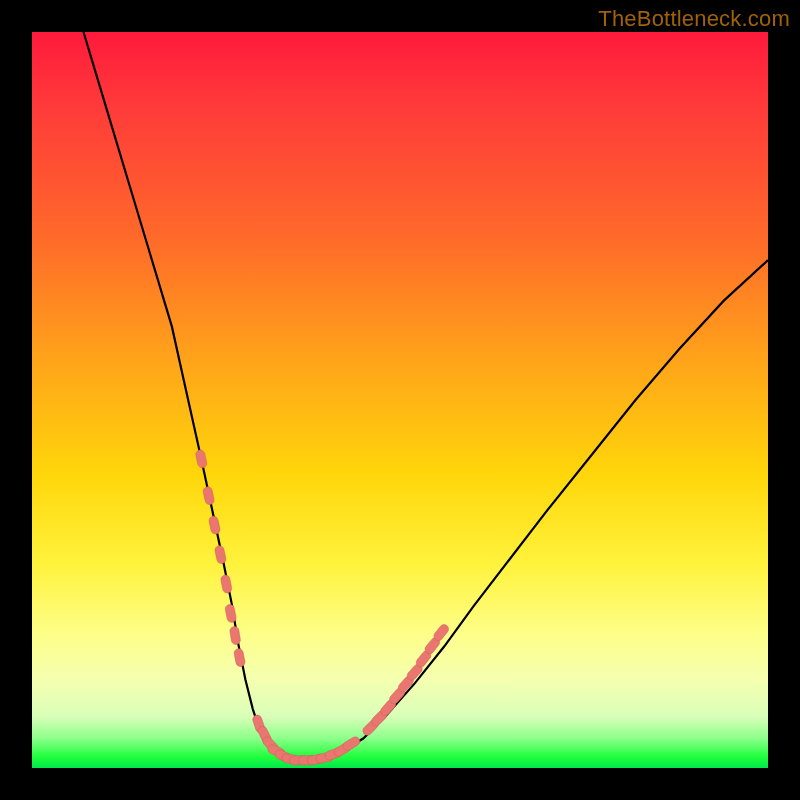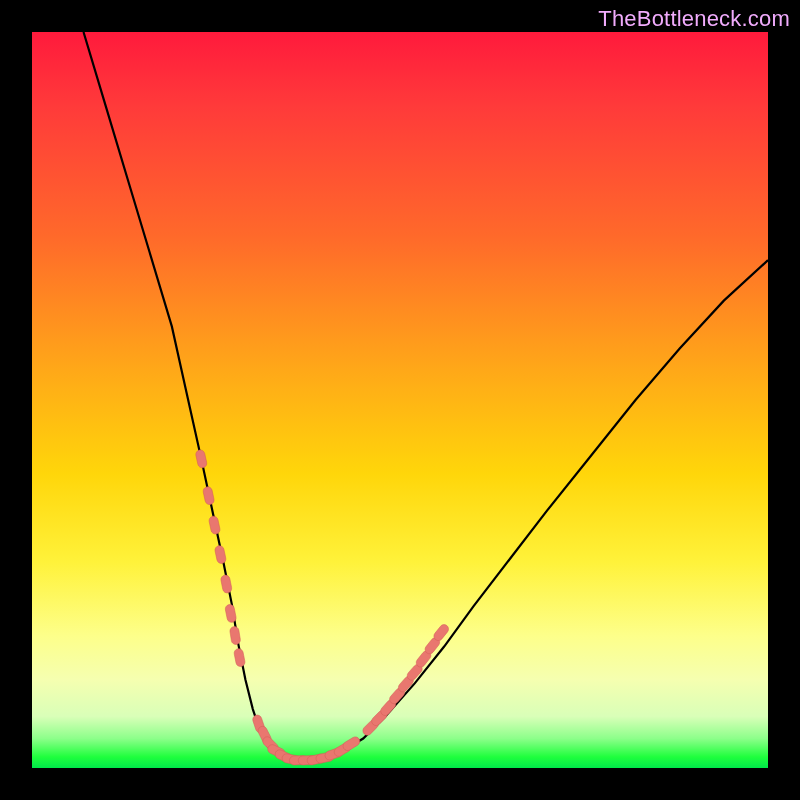--- a/index.html
+++ b/index.html
@@ -39,21 +39,21 @@
       #d9ffb8 93%,
       #8cff8a 96%,
       #1fff3d 98.5%,
       #00e84a 100%
     );
   }
   .watermark {
     position: absolute;
     top: 6px;
     right: 10px;
-    color: #f0abfc;
+    color: #a16207;
     font-size: 22px;
     font-weight: 500;
     letter-spacing: 0.2px;
     user-select: none;
   }
   svg.curve {
     position: absolute;
     left: 0;
     top: 0;
     width: 736px;

